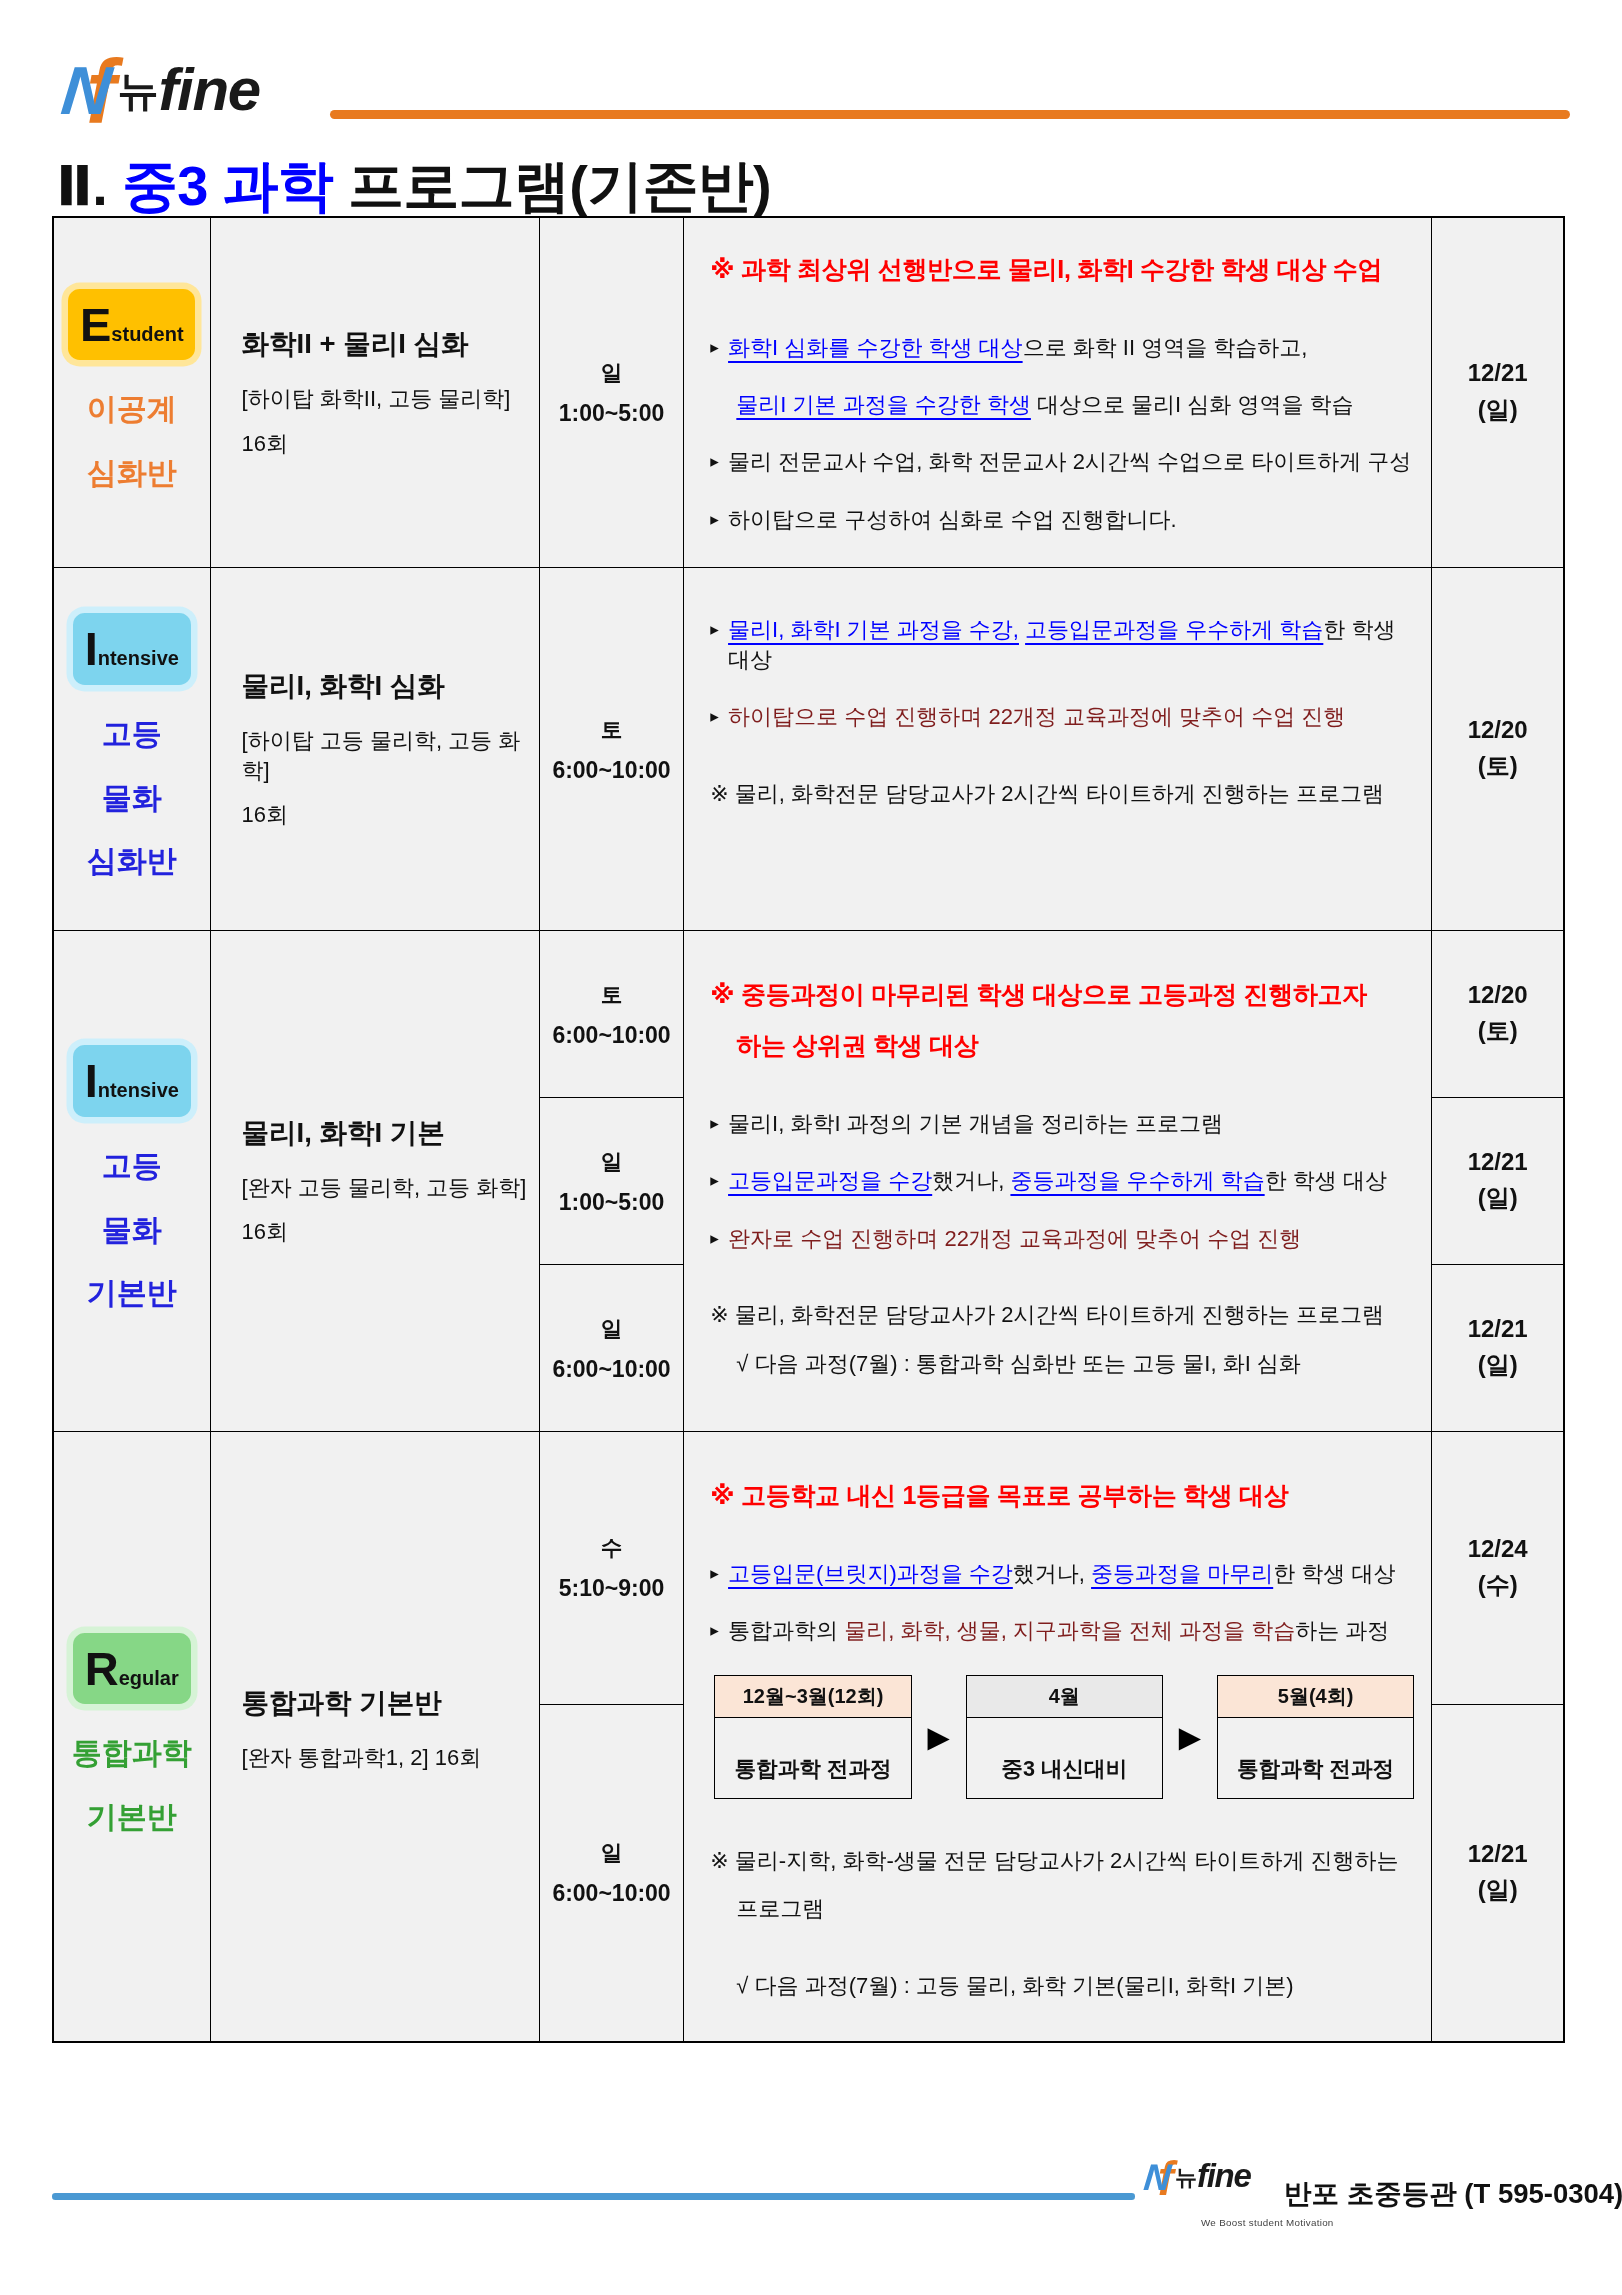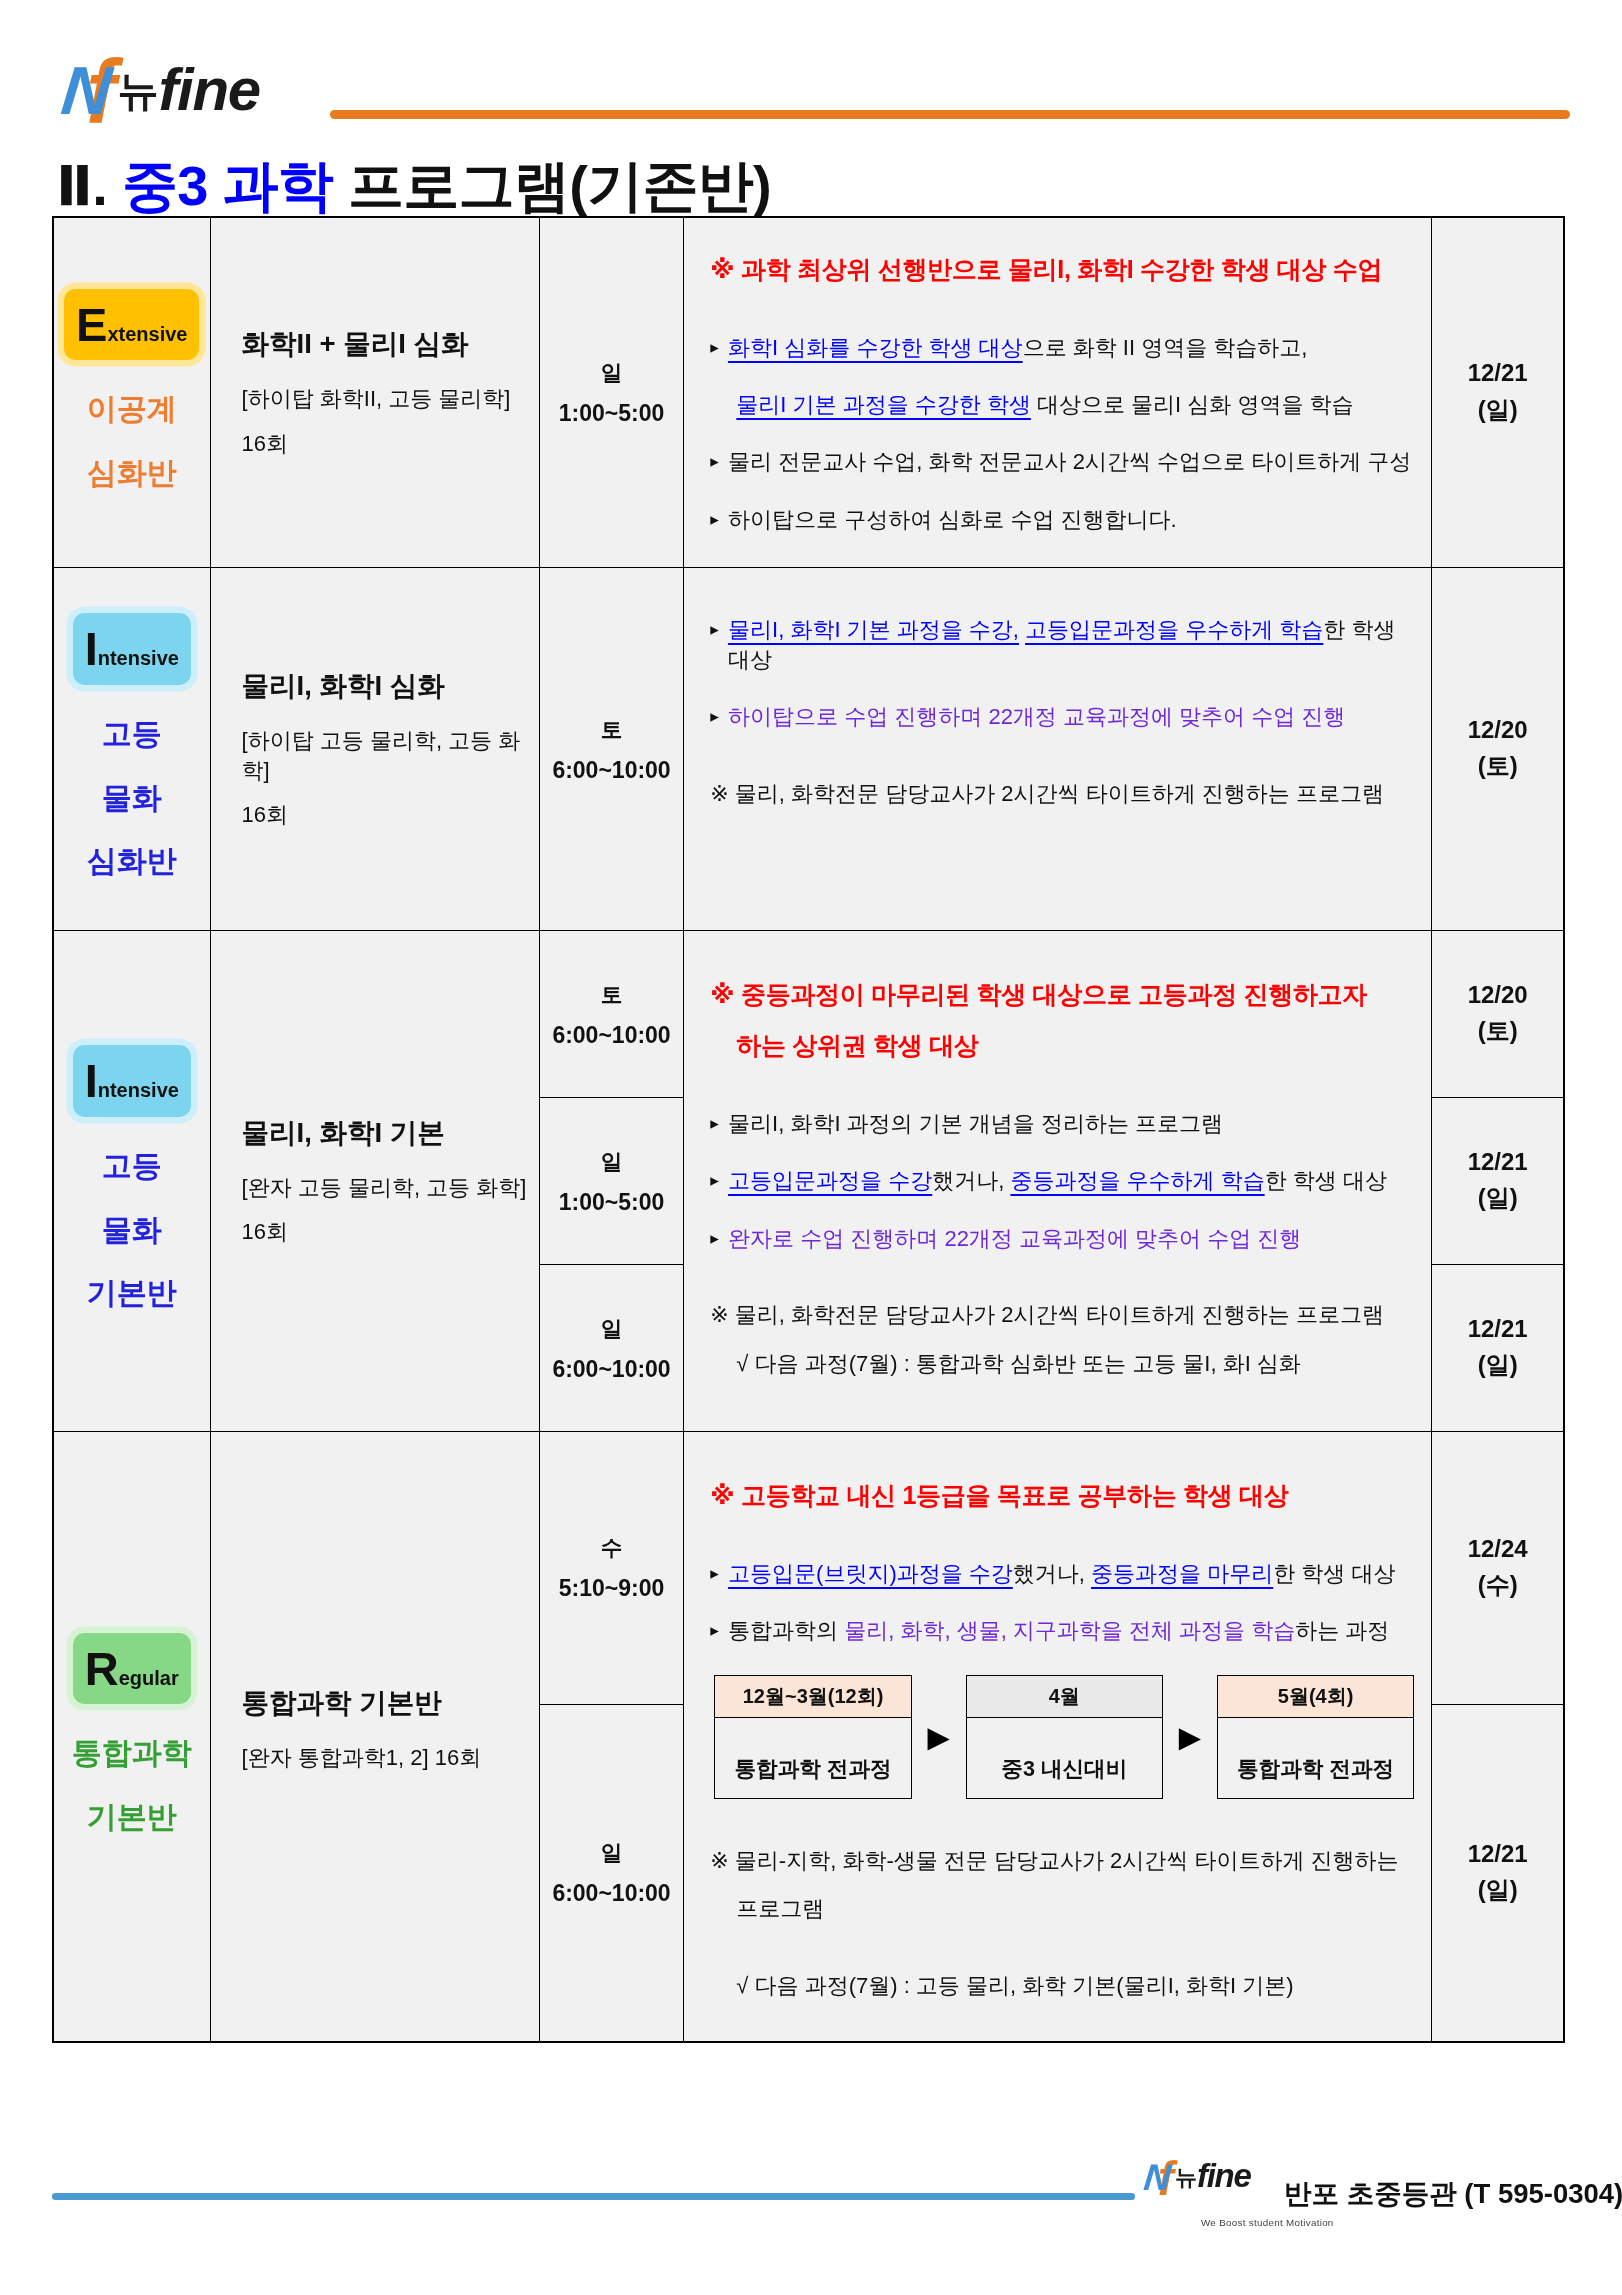--- a/index.html
+++ b/index.html
@@ -60,21 +60,21 @@
   .datecell .d1 { font-size:24px; font-weight:800; }
   .datecell .d2 { font-size:24px; font-weight:800; }
 
   
   .features { padding:0 17px 17px 26px; display:flex; flex-direction:column; }
   .feat-headline { color:#FF0000; font-size:25px; font-weight:800; letter-spacing:-0.3px; }
   .feat-line { font-size:22px; font-weight:500; line-height:1.35; display:flex; align-items:baseline; }
   .bullet { font-size:17px; margin-right:9.2px; position:relative; top:-2px; flex:0 0 auto; }
   .seg { white-space:pre-wrap; }
   .link { color:#0000FF; text-decoration:underline; text-decoration-thickness:2px; text-underline-offset:5.9px; }
-  .redtxt { color:#6d28d9; }
+  .redtxt { color:#7f1d1d; }
   .indent { padding-left:26px; }
   .note { font-size:22px; font-weight:400; }
 
   
   .flow { display:flex; align-items:center; margin-top:29px; margin-left:3.9px; }
   .flow-box { width:198px; border:1.3px solid #000; background:#F1F1F1; }
   .flow-head { height:42px; display:flex; align-items:center; justify-content:center; font-size:20px; font-weight:700; border-bottom:1.3px solid #000; }
   .fh-peach { background:#FBE5D6; } .fh-gray { background:#E9E9E9; }
   .flow-body { height:80px; display:flex; align-items:flex-end; justify-content:center; padding-bottom:14.4px; font-size:21.6px; font-weight:700; }
   .flow-arrow { font-size:29px; color:#000; margin:0 15.7px; }
@@ -107,21 +107,21 @@
     <span>Ⅱ. </span><span class="t-blue">중3 과학</span><span> 프로그램(기존반)</span>
   </div>
 
   <div class="table">
 
 
     <div class="trow" style="height:350px;">
       <div class="cell c1 classcell">
         <div class="badge badge-yellow badge-wrap">
           <span class="b-init">E</span>
-            <span class="b-rest">xtensive</span>
+            <span class="b-rest">student</span>
         </div>
         <div class="classname t-orange">이공계</div>
         <div class="classname t-orange">심화반</div>
       </div>
       <div class="cell c2 coursecell">
         <div class="course-title">화학II + 물리I 심화</div>
         <div class="course-books">[하이탑 화학II, 고등 물리학]</div>
         <div class="course-count">16회</div>
       </div>
       <div class="cell c3 slot">

